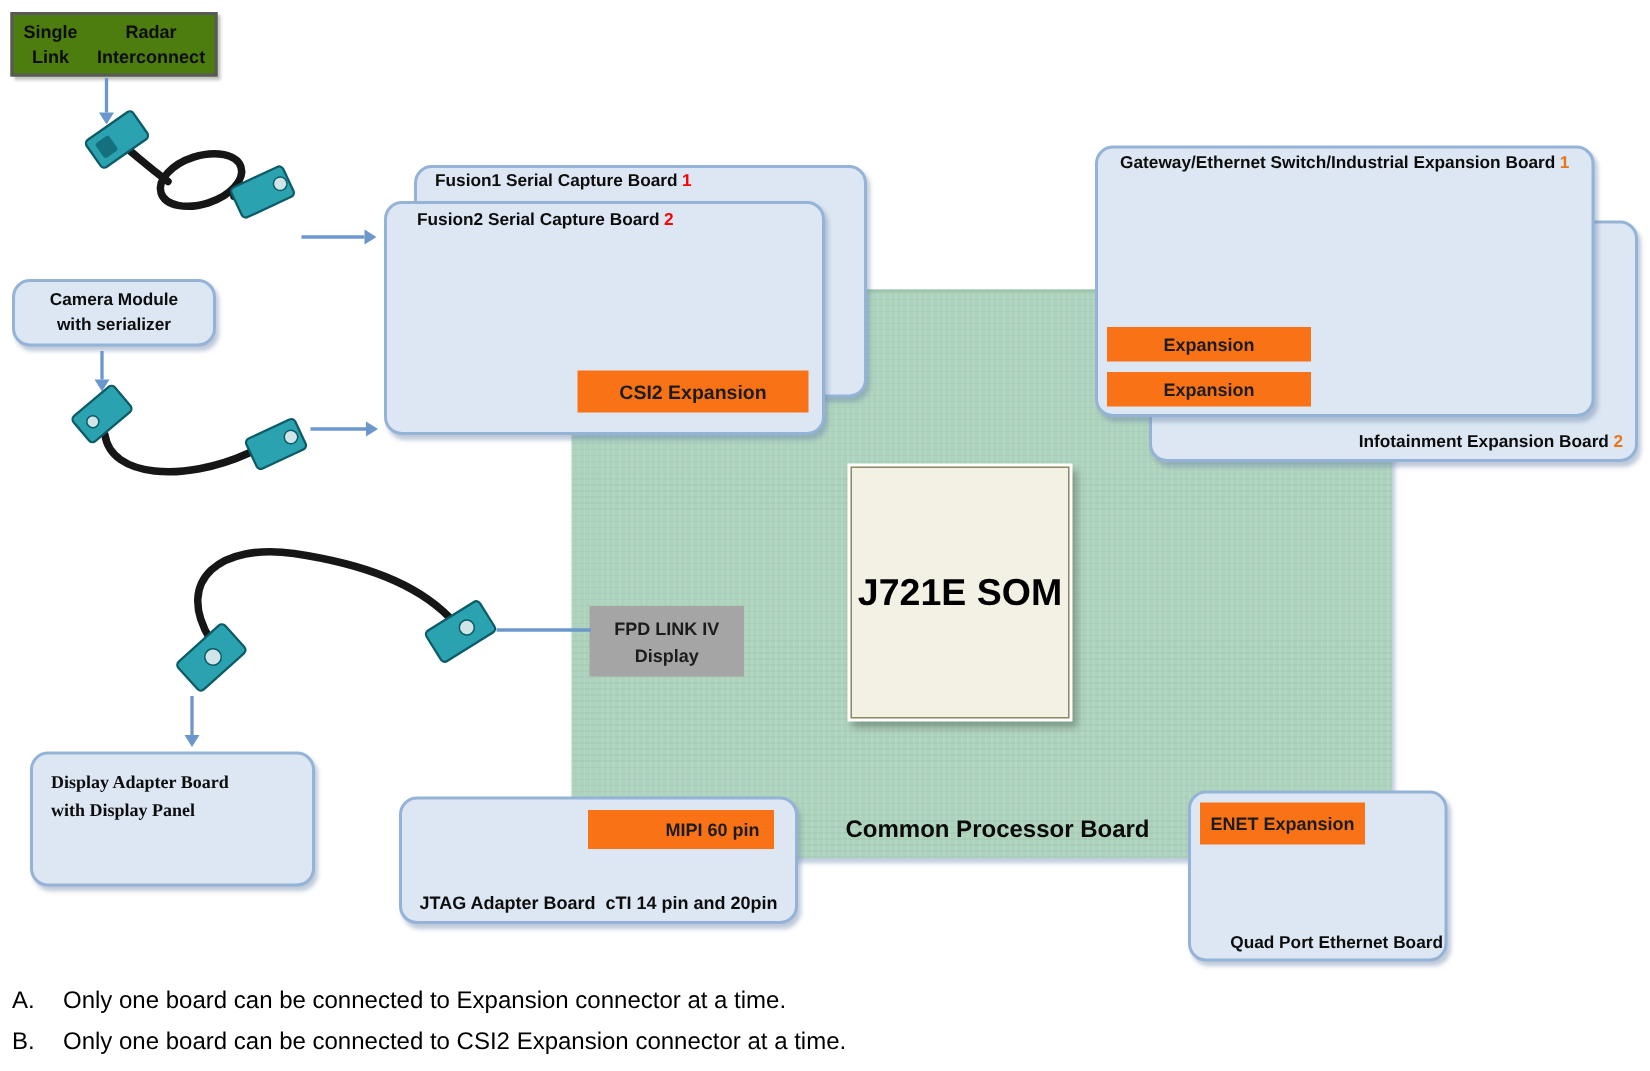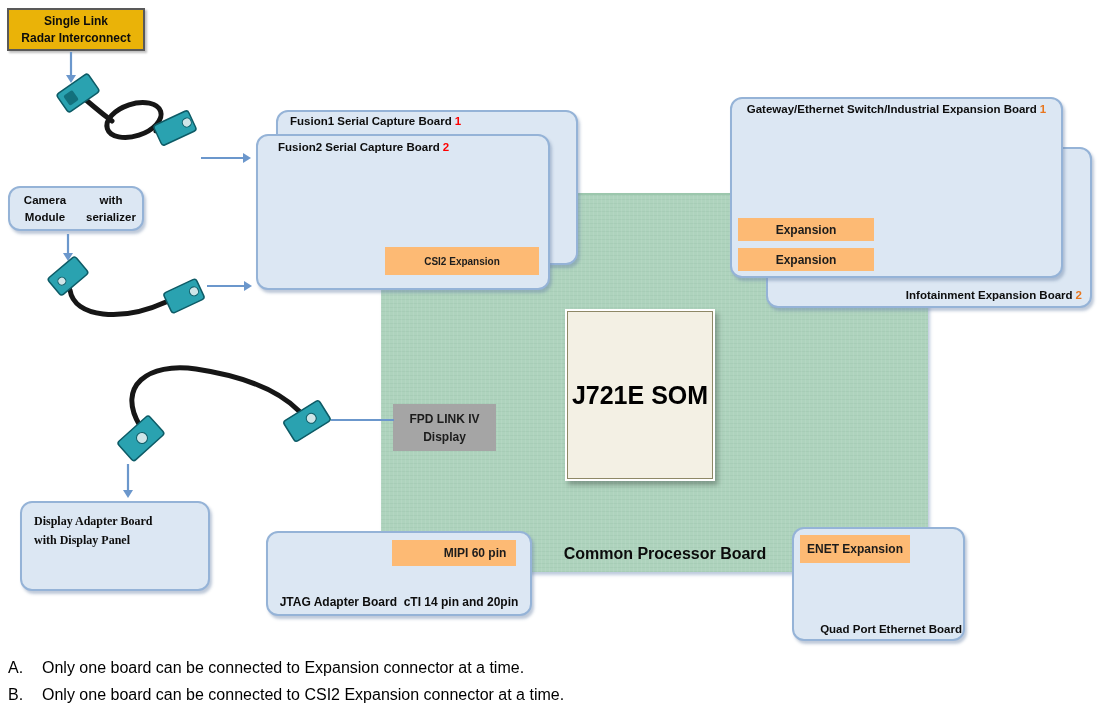--- a/index.html
+++ b/index.html
@@ -14,21 +14,21 @@
     background:#dce7f3; border:2px solid #95b3d7; border-radius:12px;
     box-shadow:2px 3px 3px rgba(110,135,170,0.45);
   }
   .board-title { position:absolute; font-weight:bold; font-size:11.5px; color:#0d0d0d; white-space:nowrap; }
   .num { margin-left:3px; font-weight:bold; }
   .num-red { color:#ff0000; }
   .num-orange { color:#e8761d; }
 
   
   .gray-box {
-    position:absolute; box-sizing:border-box; background:#fdba74; color:#1c1c1c;
+    position:absolute; box-sizing:border-box; background:#f97316; color:#1c1c1c;
     font-weight:bold; font-size:12px; display:flex; align-items:center; justify-content:center;
     text-align:center;
   }
 
   
   .green-board {
     position:absolute; left:381px; top:193px; width:547px; height:379px; box-sizing:border-box;
     background-color:#aed3bd;
     background-image:
       repeating-linear-gradient(90deg, rgba(255,255,255,0.08) 0 1px, transparent 1px 4px),
@@ -49,27 +49,27 @@
   .som-inner {
     position:absolute; left:2px; top:2px; right:2px; bottom:2px;
     background:#f3f0e4; border:1px solid #8e8866;
     display:flex; align-items:center; justify-content:center;
     font-weight:bold; font-size:25px; color:#000;
   }
 
   
   .tan-box {
     position:absolute; left:7px; top:8px; width:138px; height:43px; box-sizing:border-box;
-    background:#eab308; border:2px solid #595959; box-shadow:2px 2px 2px rgba(0,0,0,0.25);
+    background:#4d7c0f; border:2px solid #595959; box-shadow:2px 2px 2px rgba(0,0,0,0.25);
+    display:flex; flex-direction:row; align-items:center; justify-content:center;
+    font-weight:bold; font-size:12px; color:#0d0d0d; line-height:1.35; text-align:center;
+  }
+
+  .two-line-center {
     display:flex; flex-direction:column; align-items:center; justify-content:center;
-    font-weight:bold; font-size:12px; color:#0d0d0d; line-height:1.35; text-align:center;
-  }
-
-  .two-line-center {
-    display:flex; flex-direction:row; align-items:center; justify-content:center;
     font-weight:bold; font-size:11.5px; color:#0d0d0d; line-height:1.45; text-align:center;
   }
   .fpd-box {
     position:absolute; left:393px; top:404px; width:103px; height:47px;
     background:#a5a5a5; color:#1c1c1c; box-sizing:border-box;
     display:flex; flex-direction:column; align-items:center; justify-content:center;
     font-weight:bold; font-size:12px; line-height:1.5;
   }
   .display-adapter-text {
     position:absolute; left:12px; top:9px; font-weight:bold; font-size:12px; color:#0d0d0d; line-height:1.55;
@@ -98,21 +98,21 @@
   <div class="blue-board" style="left:276px; top:110px; width:302px; height:155px; z-index:2;">
     <span class="board-title" style="left:12px; top:3px;">
       <span>Fusion1 Serial Capture Board</span><span class="num num-red">1</span>
     </span>
   </div>
 
   <div class="blue-board" style="left:256px; top:134px; width:294px; height:156px; z-index:3;">
     <span class="board-title" style="left:20px; top:5px;">
       <span>Fusion2 Serial Capture Board</span><span class="num num-red">2</span>
     </span>
-    <div class="gray-box" style="left:127px; top:111px; width:154px; height:28px; font-size:10px;">CSI2 Expansion</div>
+    <div class="gray-box" style="left:127px; top:111px; width:154px; height:28px; font-size:13px;">CSI2 Expansion</div>
   </div>
 
   <div class="blue-board" style="left:766px; top:147px; width:326px; height:161px; z-index:2;">
     <span class="board-title" style="right:8px; bottom:5px;">
       <span>Infotainment Expansion Board</span><span class="num num-orange">2</span>
     </span>
   </div>
 
   <div class="blue-board" style="left:730px; top:97px; width:333px; height:181px; z-index:3;">
     <span class="board-title" style="left:0; right:0; top:4px; text-align:center;">

